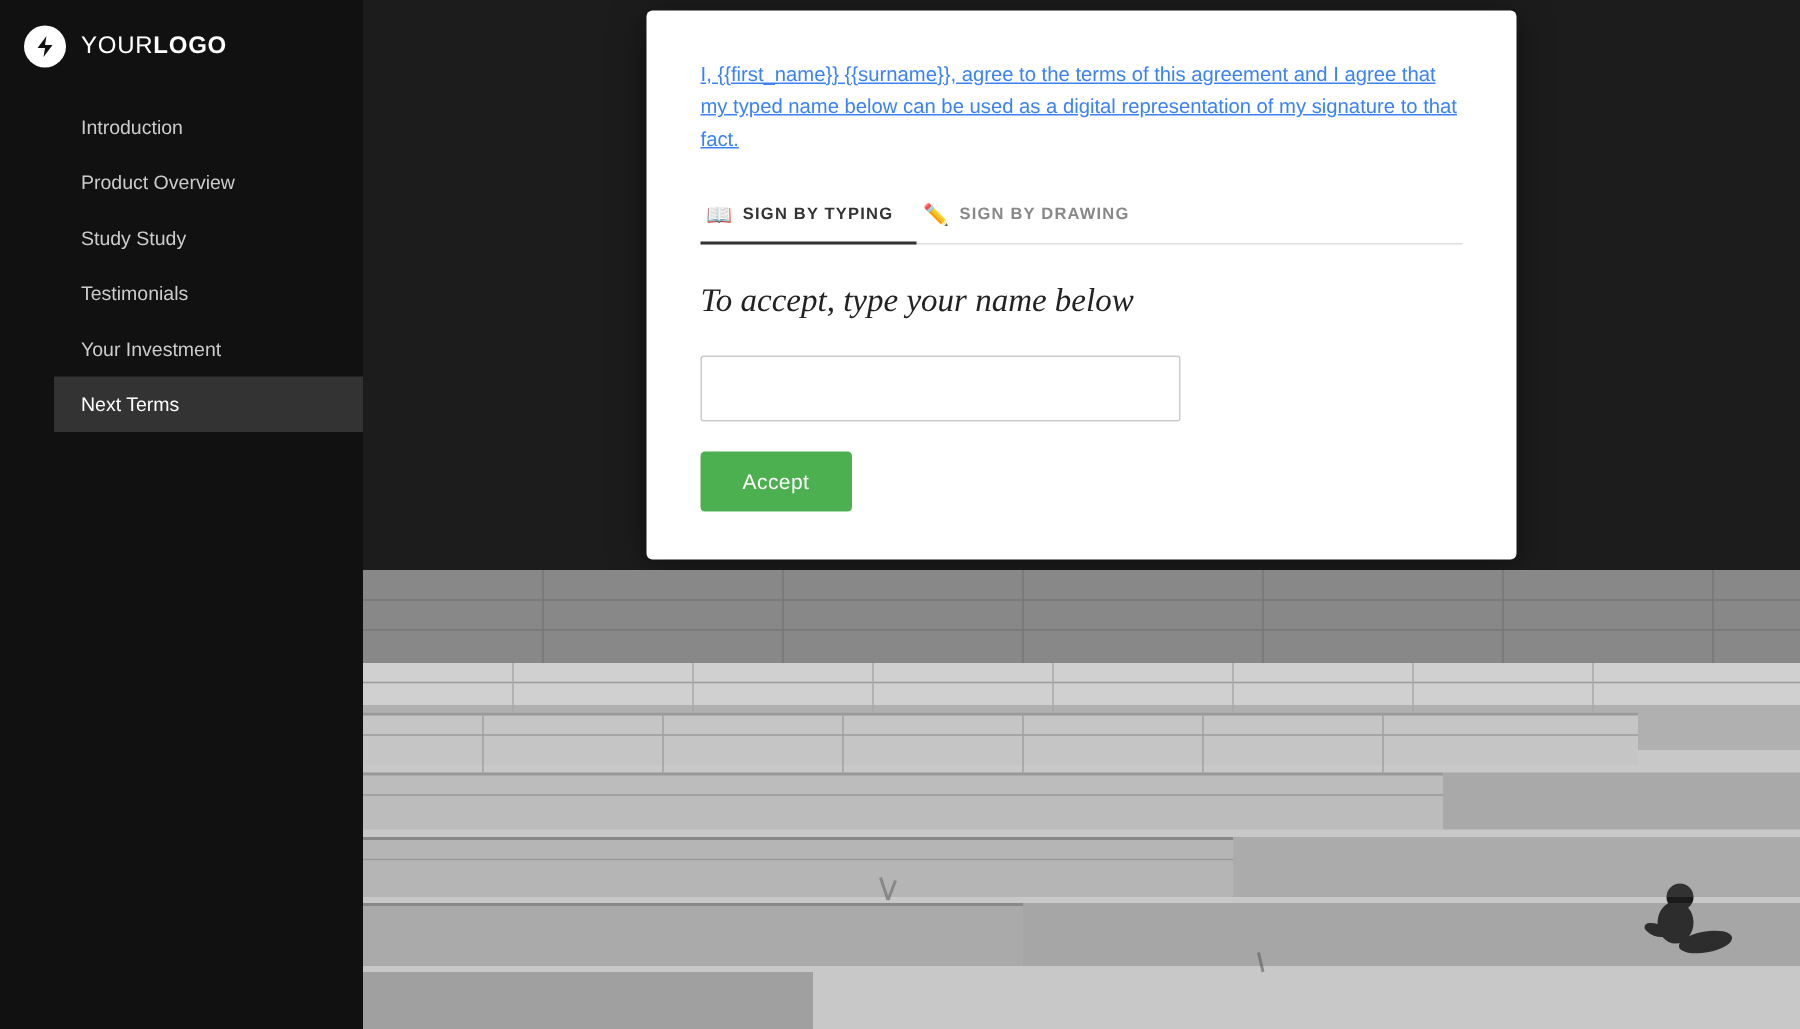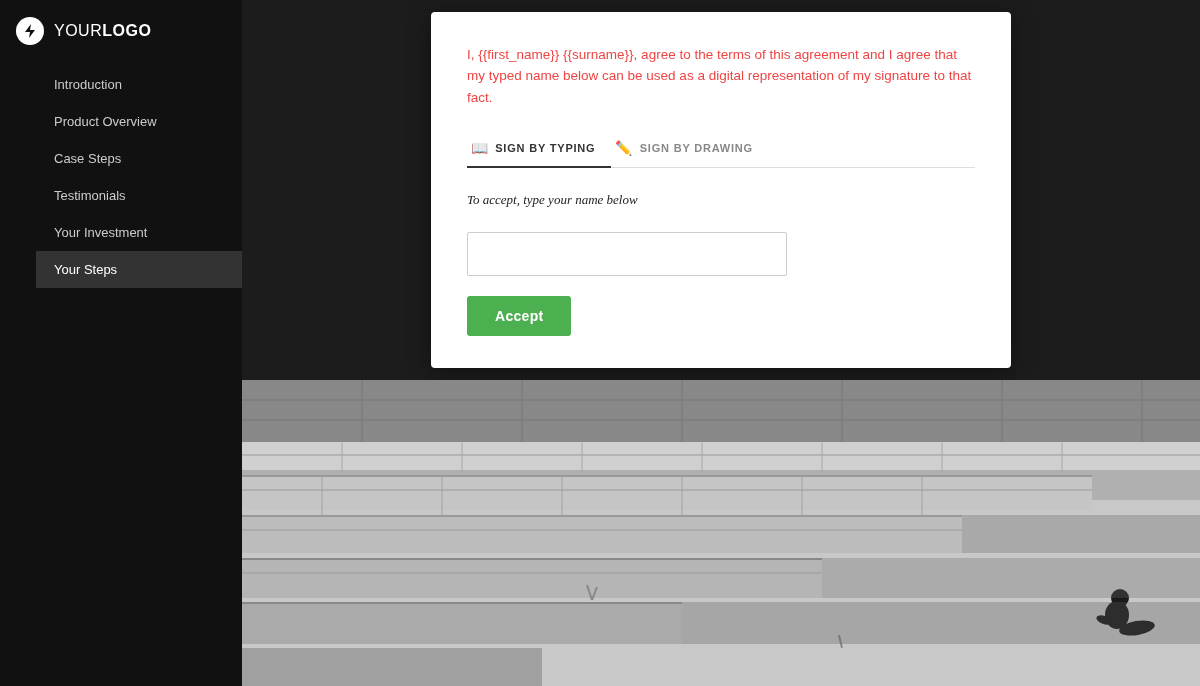--- a/index.html
+++ b/index.html
@@ -97,24 +97,25 @@
       background: #ffffff;
       border-radius: 4px;
       padding: 32px 36px;
       width: 580px;
       min-height: 280px;
       box-shadow: 0 4px 24px rgba(0,0,0,0.4);
     }
 
     .modal-agreement-text {
       font-size: 13.5px;
-      color: #ef4444;
+      color: #3b82f6;
       line-height: 1.6;
       margin-bottom: 24px;
       font-family: Arial, sans-serif;
+      text-decoration: underline;
     }
 
     .sign-tabs {
       display: flex;
       gap: 0;
       border-bottom: 1px solid #dddddd;
       margin-bottom: 24px;
     }
 
     .sign-tab {
@@ -135,21 +136,21 @@
     .sign-tab.active {
       color: #333333;
       border-bottom: 2px solid #333333;
     }
 
     .sign-tab-icon {
       font-size: 14px;
     }
 
     .accept-label {
-      font-size: 13px;
+      font-size: 22px;
       color: #222222;
       margin-bottom: 24px;
       font-family: Georgia, serif;
       font-style: italic;
     }
 
     .name-input {
       width: 320px;
       height: 44px;
       border: 1px solid #cccccc;
@@ -162,21 +163,21 @@
       background: #fff;
     }
 
     .accept-button {
       background: #4caf50;
       color: #ffffff;
       border: none;
       border-radius: 3px;
       padding: 12px 28px;
       font-size: 14px;
-      font-weight: 700;
+      font-weight: 400;
       cursor: pointer;
       letter-spacing: 0.3px;
     }
 
     
     .bottom-section {
       flex: 1;
       background: #444;
       overflow: hidden;
       position: relative;
@@ -207,24 +208,24 @@
       </svg>
     </div>
     <div class="logo-text">
       <span class="your">YOUR</span><span>LOGO</span>
     </div>
   </div>
 
   <nav class="nav-items">
     <div class="nav-item">Introduction</div>
     <div class="nav-item">Product Overview</div>
-    <div class="nav-item">Case Steps</div>
+    <div class="nav-item">Study Study</div>
     <div class="nav-item">Testimonials</div>
     <div class="nav-item">Your Investment</div>
-    <div class="nav-item active">Your Steps</div>
+    <div class="nav-item active">Next Terms</div>
   </nav>
 </div>
 
 <div class="main-content">
   <div class="top-section">
     <div class="modal-card">
       <p class="modal-agreement-text">I, {{first_name}} {{surname}}, agree to the terms of this agreement and I agree that my typed name below can be used as a digital representation of my signature to that fact.</p>
 
       <div class="sign-tabs">
         <div class="sign-tab active">

